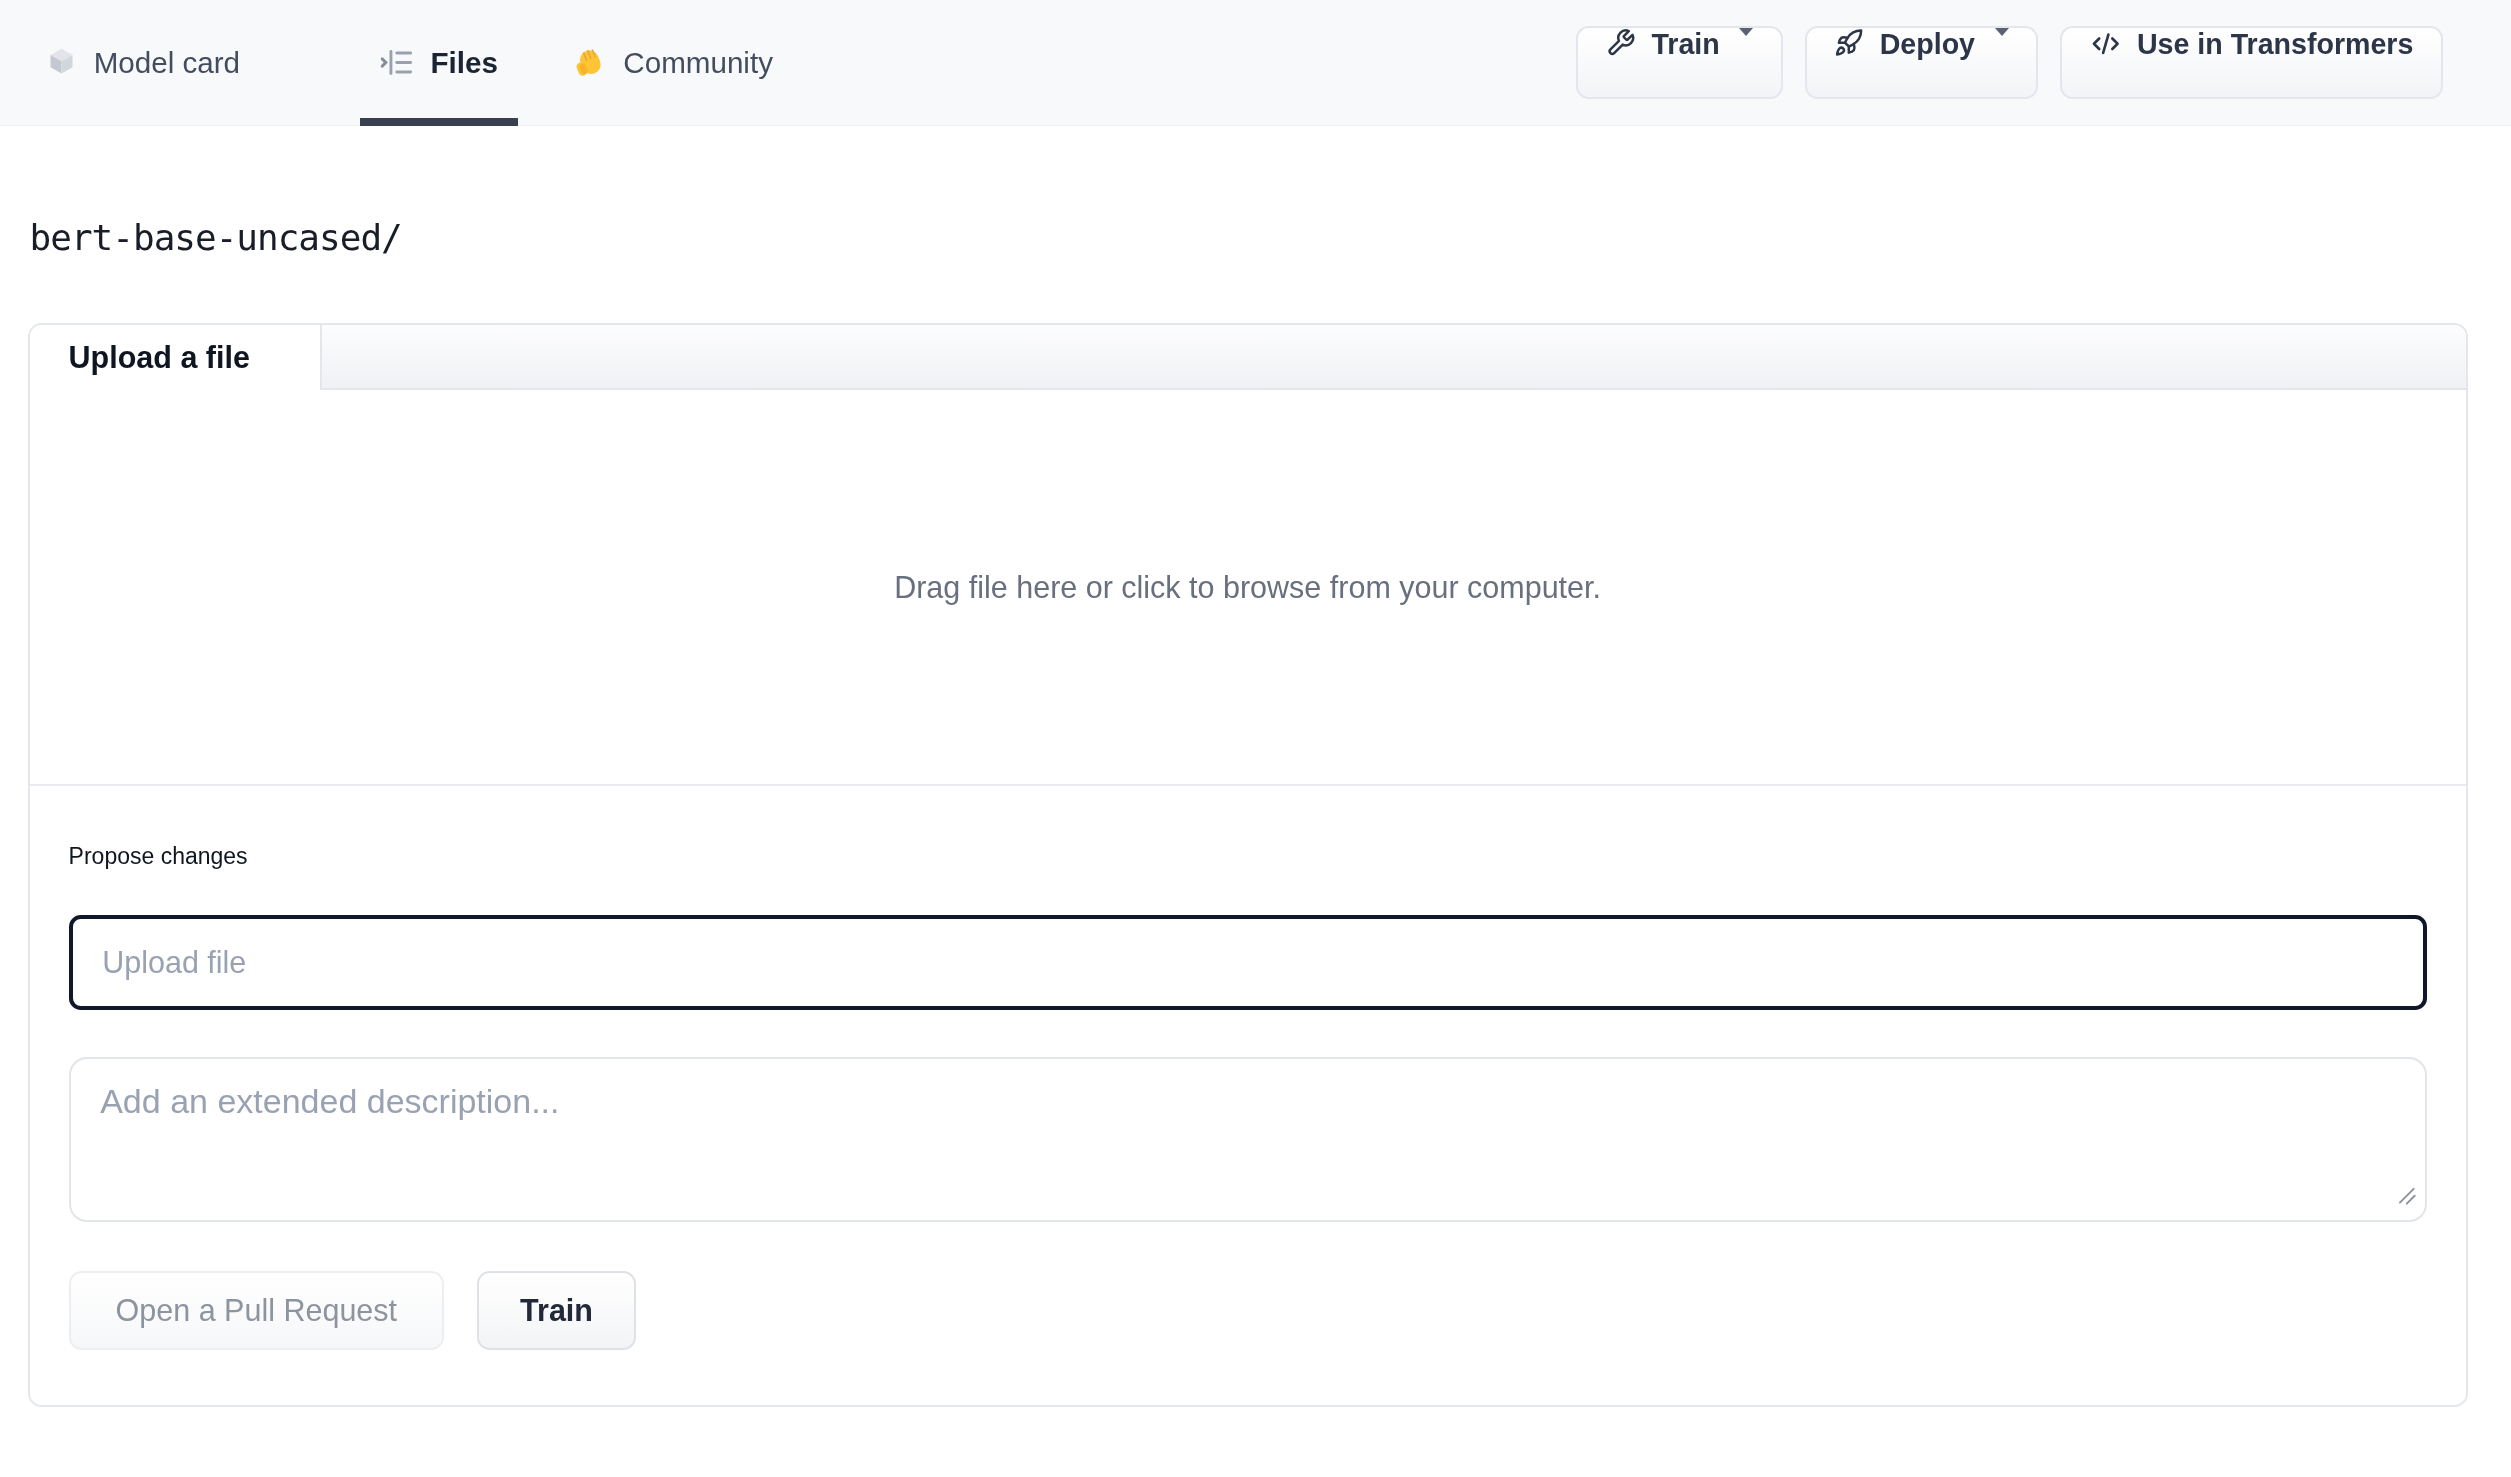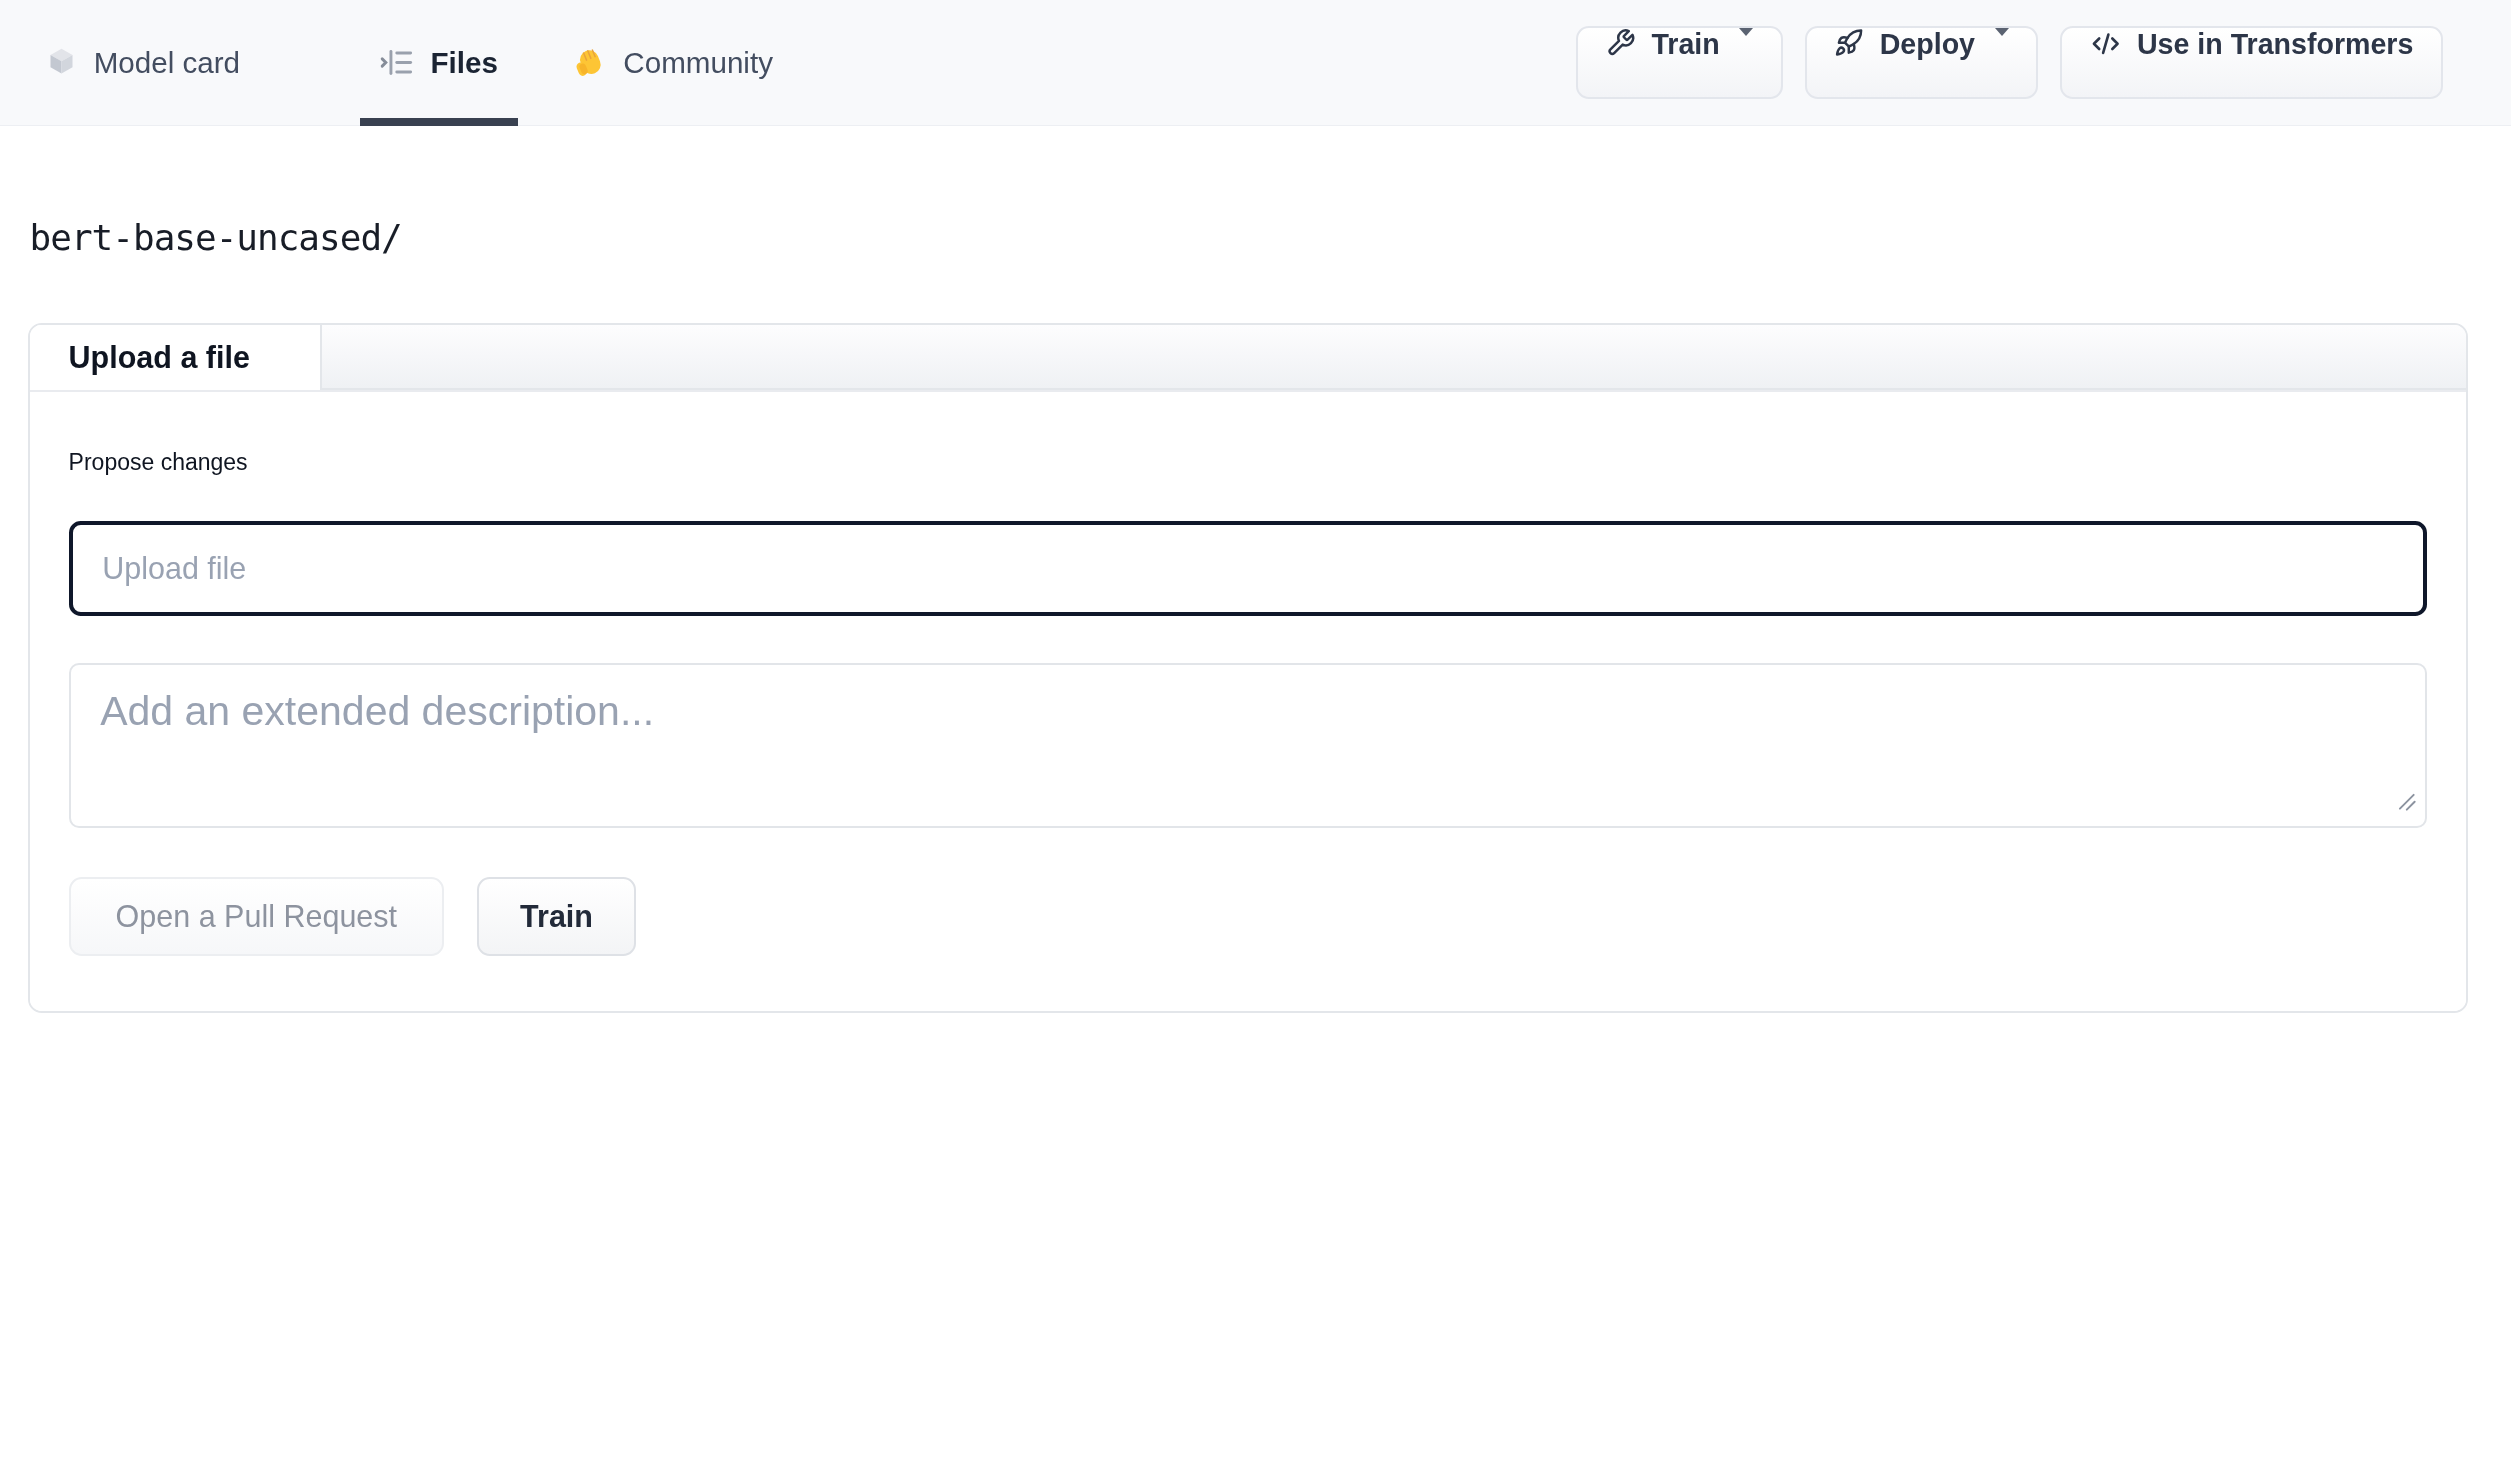--- a/index.html
+++ b/index.html
@@ -139,23 +139,23 @@
     color: #333b4a;
     background: #ffffff;
     outline: none;
     display: block;
   }
   .textarea-wrap { position: relative; margin-top: 47px; }
   .desc-textarea {
     width: 100%;
     height: 165px;
     border: 2px solid #e2e5e9;
-    border-radius: 10px;
+    border-radius: 18px;
     padding: 23.6px 29.6px;
-    font-size: 41px;
+    font-size: 34px;
     font-family: inherit;
     color: #333b4a;
     background: #ffffff;
     outline: none;
     resize: none;
     display: block;
   }
   ::placeholder { color: #99a2b2; opacity: 1; }
   .resize-handle {
     position: absolute;
@@ -276,20 +276,23 @@
 <div class="breadcrumb">bert-base-uncased/</div>
 
 <div class="panel">
 
   <div class="tabstrip">
     <div class="upload-tab">
       <span>Upload a file</span>
     </div>
   </div>
 
+  <div class="dropzone">
+    <span>Drag file here or click to browse from your computer.</span>
+  </div>
 
   <div class="propose">
     <h3 class="propose-heading">Propose changes</h3>
 
     <input class="file-input" type="text" placeholder="Upload file" style="">
 
     <div class="textarea-wrap">
       <textarea class="desc-textarea" placeholder="Add an extended description..." style=""></textarea>
       <span class="resize-handle">
         <svg width="23.6" height="23.6" viewBox="0 0 24 24" fill="none" stroke="#8c93a0" stroke-width="2" stroke-linecap="round">

